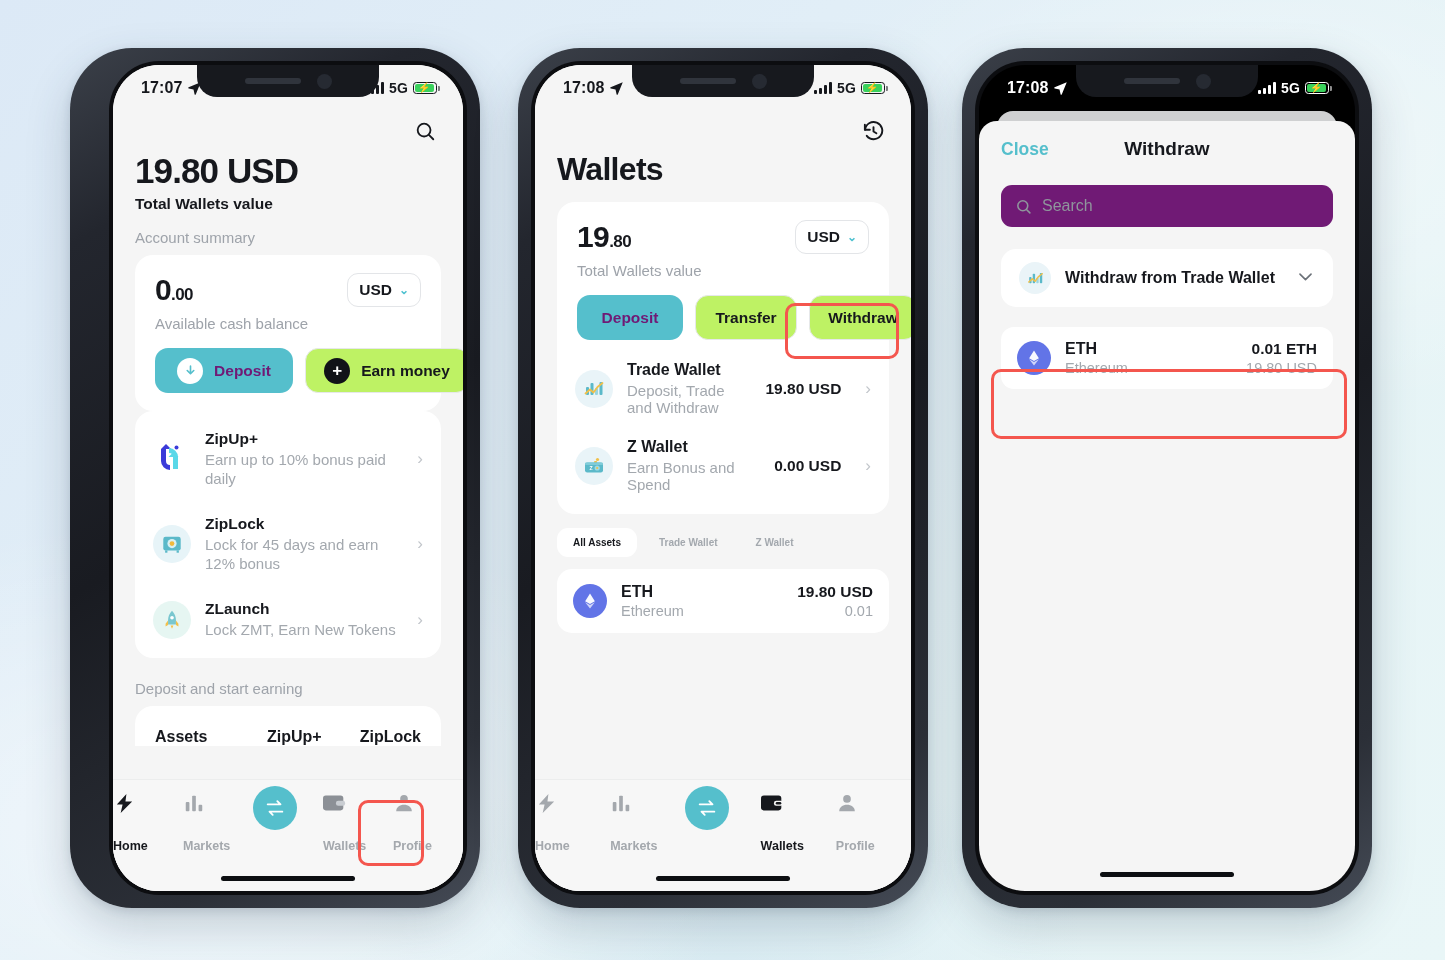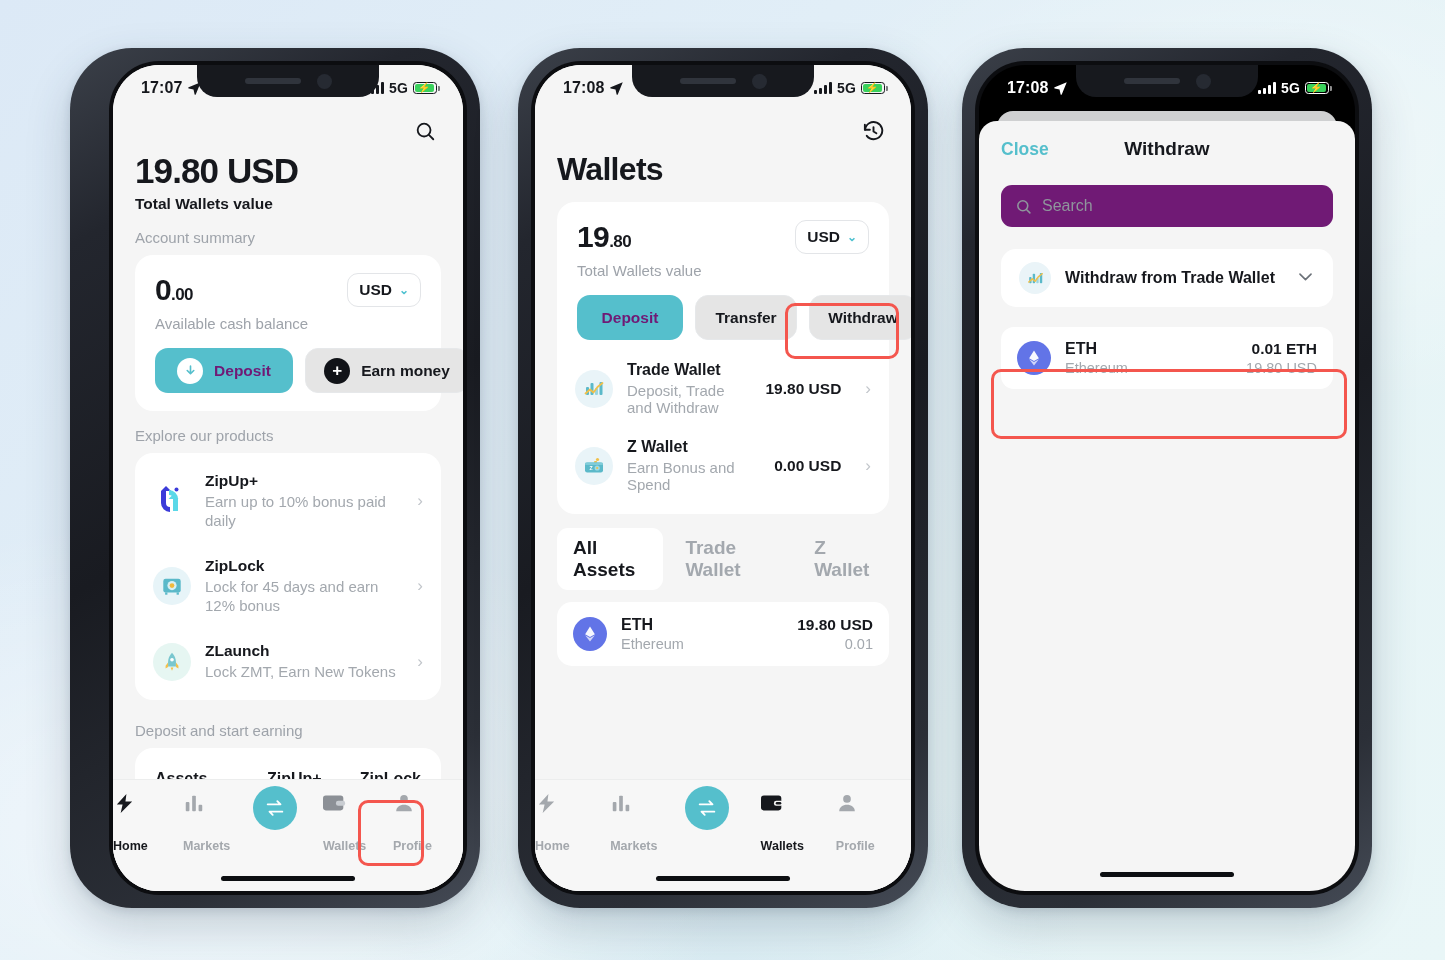--- a/index.html
+++ b/index.html
@@ -105,21 +105,21 @@
   .chev-sm { color:#4cc0cf; font-size: 12px; font-weight: 800; }
   .bal-sub { font-size: 15px; color:#9ea3aa; margin-top: 8px; }
 
   .btn-row { display:flex; gap: 12px; margin-top: 16px; }
   .btn {
     display:flex; align-items:center; justify-content:center; gap: 11px;
     border-radius: 13px; height: 45px; font-size: 15.5px; font-weight: 700;
     padding: 0 16px;
   }
   .btn-primary { background:#55bfcc; color:#701a75; }
-  .btn-outline { background:#e5e5e5; border:1.3px solid #e6e8ea; color:#16181d; }
+  .btn-outline { background:#bef264; border:1.3px solid #e6e8ea; color:#16181d; }
   .circ {
     width: 26px; height: 26px; border-radius:50%; display:flex; align-items:center; justify-content:center;
     font-size: 14px; line-height:1;
   }
   .circ.white { background:#fff; color:#55bfcc; }
   .circ.black { background:#111318; color:#fff; font-size: 17px; font-weight: 700; }
 
   
   .plist { background:#fff; border-radius: 18px; padding: 6px 18px; }
   .prow { display:flex; align-items:center; gap: 14px; padding: 13px 0; }
@@ -185,21 +185,21 @@
   .coin { width: 34px; height:34px; border-radius:50%; background:#6274e7; display:flex; align-items:center; justify-content:center; flex:0 0 34px; }
 
   
   .p2-title { font-size: 32px; font-weight: 800; color:#16181d; letter-spacing:-.7px; }
   .wlist { background:#fff; border-radius: 0 0 18px 18px; padding: 2px 18px 10px; }
   .wrow { display:flex; align-items:center; gap: 14px; padding: 11px 0; }
   .wname { font-size: 16px; font-weight: 700; color:#16181d; }
   .wdesc { font-size: 15px; color:#a3a8ae; margin-top: 3px; }
   .wamt { font-size: 15.5px; font-weight: 700; color:#16181d; }
   .seg { display:flex; gap: 6px; margin-top: 14px; }
-  .seg .s { padding: 9px 16px; border-radius: 11px; font-size: 19px; color:#a3a8ae; font-weight: 600; }
+  .seg .s { padding: 9px 16px; border-radius: 11px; font-size: 10px; color:#a3a8ae; font-weight: 600; }
   .seg .s.on { background:#fff; color:#16181d; font-weight: 700; }
   .a-card { background:#fff; border-radius: 15px; margin-top: 12px; padding: 14px 16px; display:flex; align-items:center; gap: 14px; }
 </style>
 </head>
 <body>
 
 <div class="bg-swoosh"></div>
 
 <div class="phone" style="left:70px; top:48px;padding-left:39px;">
   <div class="phone-inner">
@@ -269,21 +269,20 @@
                   </span>
                   <span>Deposit</span>
                 </div>
                 <div class="btn btn-outline" style="flex:0 0 164px;">
                   <span class="circ black">+</span>
                   <span>Earn money</span>
                 </div>
               </div>
             </div>
 
-            <div class="section-label">Explore our products</div>
 
             <div class="plist">
               <div class="prow">
                 <span class="picon">
                   <svg width="36" height="36" viewBox="0 0 36 36">
                     <path d="M7 8 v12 a9 9 0 0 0 9 9 v-5 a4 4 0 0 1 -4 -4 V8z" fill="#3b3bd9"></path>
                     <path d="M7 8 l5 -5 l5 5 z" fill="#3b3bd9"></path>
                     <path d="M24 28 V16 a9 9 0 0 0 -9 -9 v5 a4 4 0 0 1 4 4 v12z" fill="#5ad8e8"></path>
                     <path d="M24 12 l5 5 l-10 0 z" fill="#5ad8e8" transform="translate(-4.5,-1)"></path>
                     <circle cx="22.5" cy="6.5" r="2" fill="#3b3bd9"></circle>

